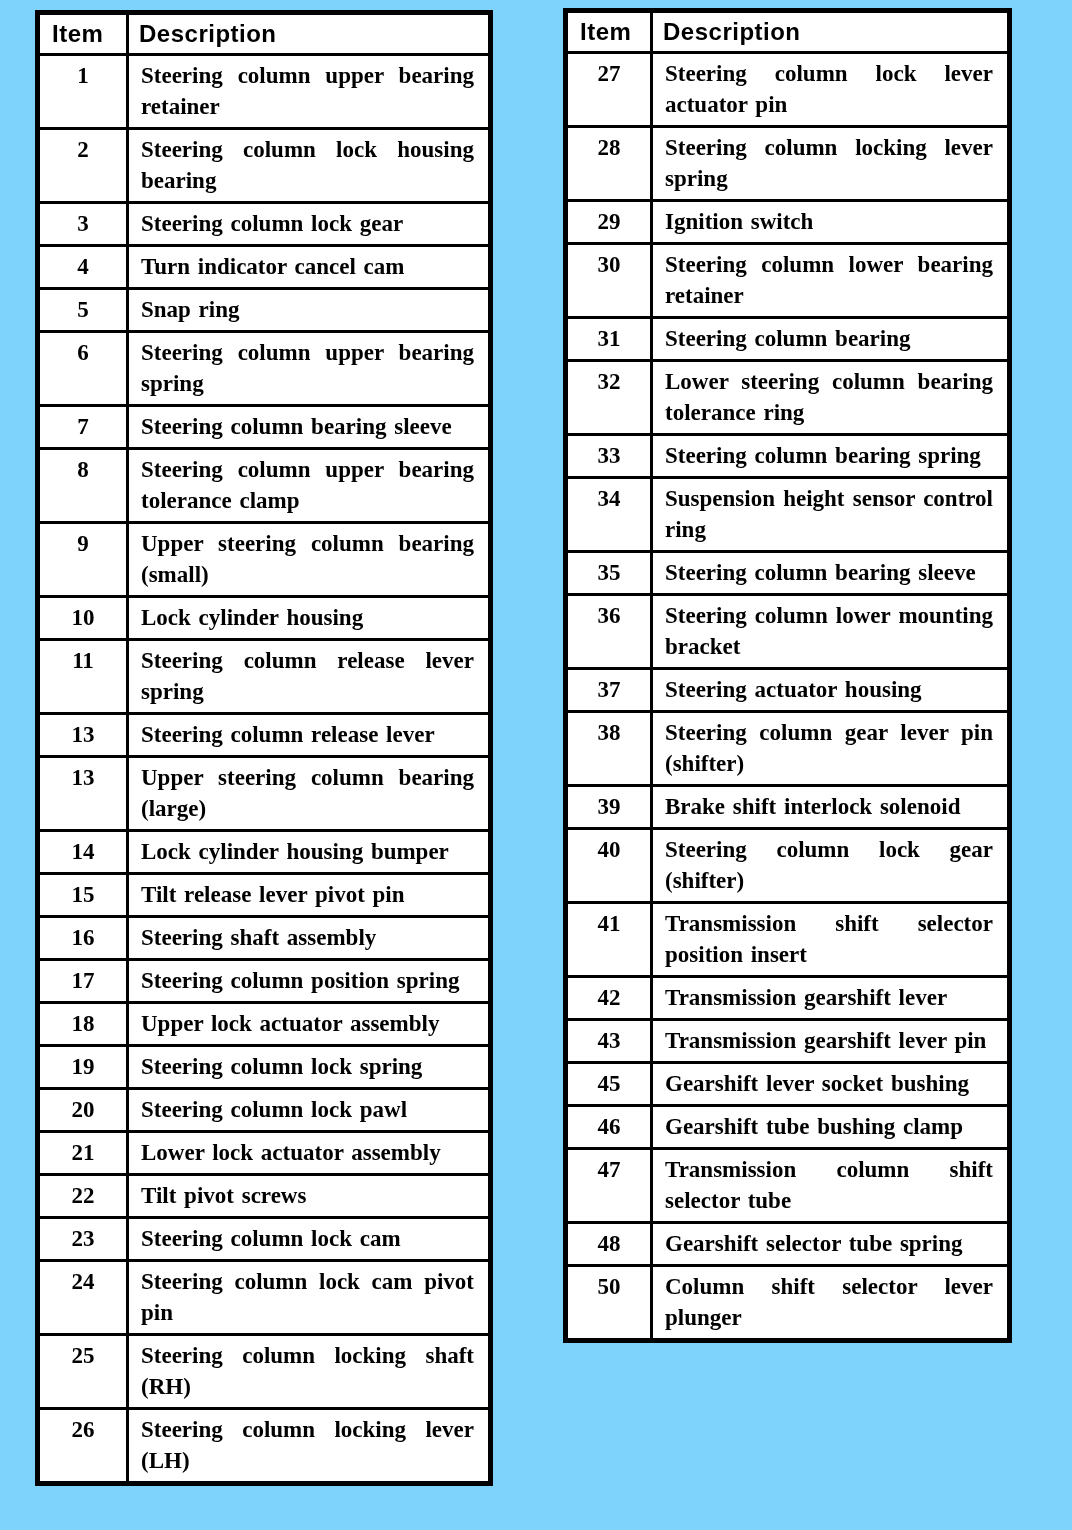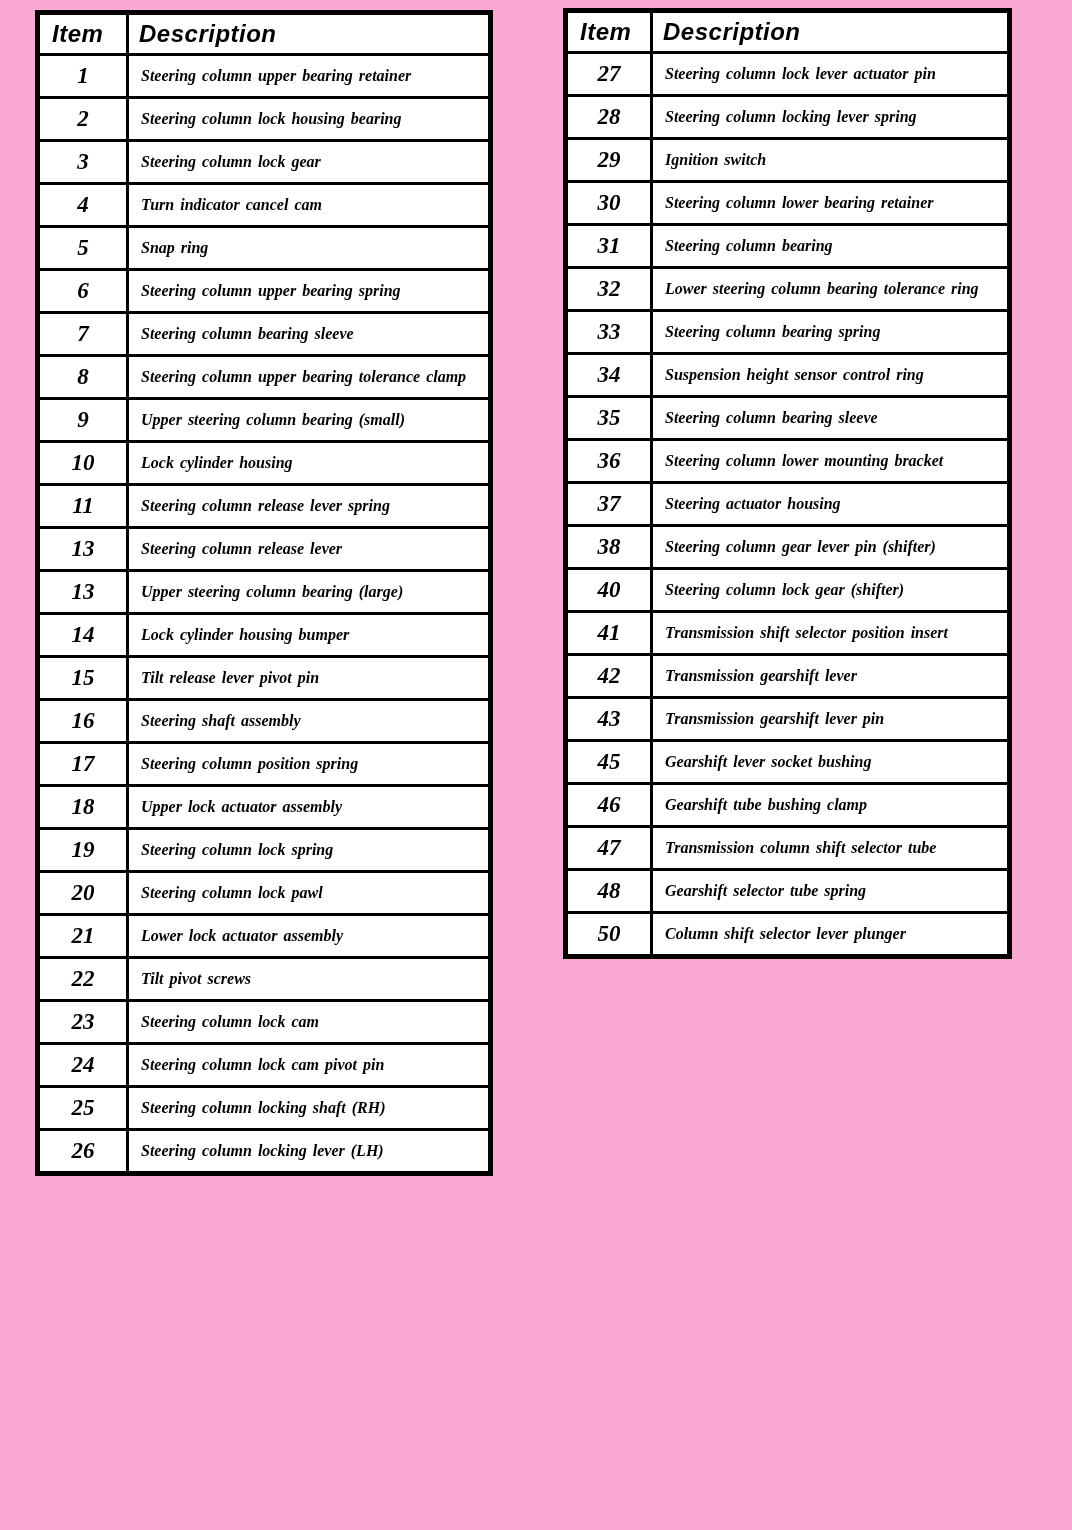--- a/index.html
+++ b/index.html
@@ -10,22 +10,21 @@
     width: 1072px;
     height: 1530px;
     position: relative;
     background: #ffffff;
     color: #000000;
     font-family: "Liberation Serif", serif;
   }
   .page {
     position: absolute;
     inset: 0;
-    background: #f9a8d4;
-    font-style: italic;
+    background: #7dd3fc;
   }
   table.parts {
     position: absolute;
     border-collapse: collapse;
     table-layout: fixed;
     background: #ffffff;
     border: 5px solid #000000;
   }
   #table-left  { left: 35px;  top: 10px; width: 458px; }
   #table-right { left: 563px; top: 8px;  width: 449px; }
@@ -53,21 +52,21 @@
   td.item-cell {
     text-align: center;
     font-weight: bold;
     font-size: 23px;
     line-height: 31px;
     padding: 4px 2px;
   }
   td.desc-cell {
     text-align: justify;
     font-weight: bold;
-    font-size: 16px;
+    font-size: 23px;
     line-height: 31px;
     padding: 4px 14px 5px 12px;
     word-spacing: 2px;
   }
 </style>
 </head>
 <body>
 
 <div class="page">
 
@@ -244,20 +243,24 @@
         </tr>
         <tr>
           <td class="item-cell">37</td>
           <td class="desc-cell">Steering actuator housing</td>
         </tr>
         <tr>
           <td class="item-cell">38</td>
           <td class="desc-cell">Steering column gear lever pin (shifter)</td>
         </tr>
         <tr>
+          <td class="item-cell">39</td>
+          <td class="desc-cell">Brake shift interlock solenoid</td>
+        </tr>
+        <tr>
           <td class="item-cell">40</td>
           <td class="desc-cell">Steering column lock gear (shifter)</td>
         </tr>
         <tr>
           <td class="item-cell">41</td>
           <td class="desc-cell">Transmission shift selector position insert</td>
         </tr>
         <tr>
           <td class="item-cell">42</td>
           <td class="desc-cell">Transmission gearshift lever</td>

